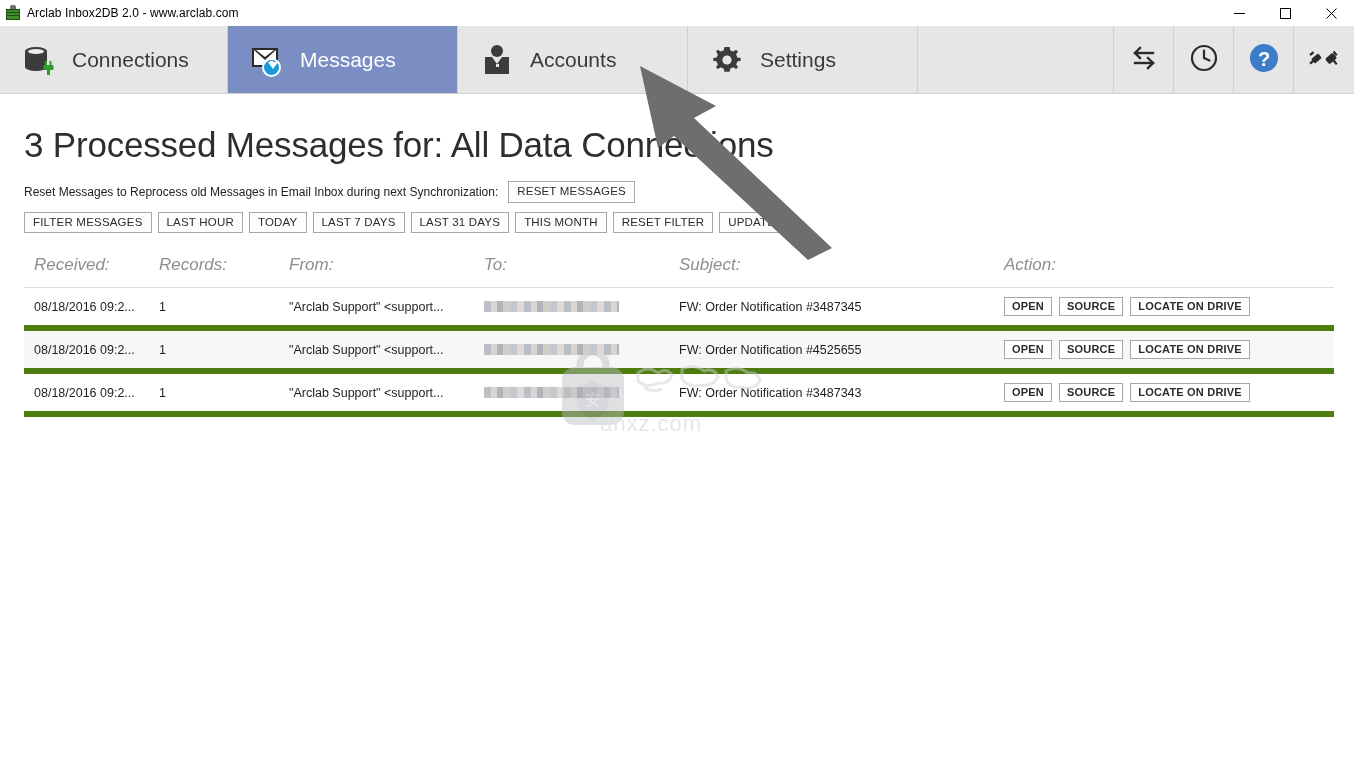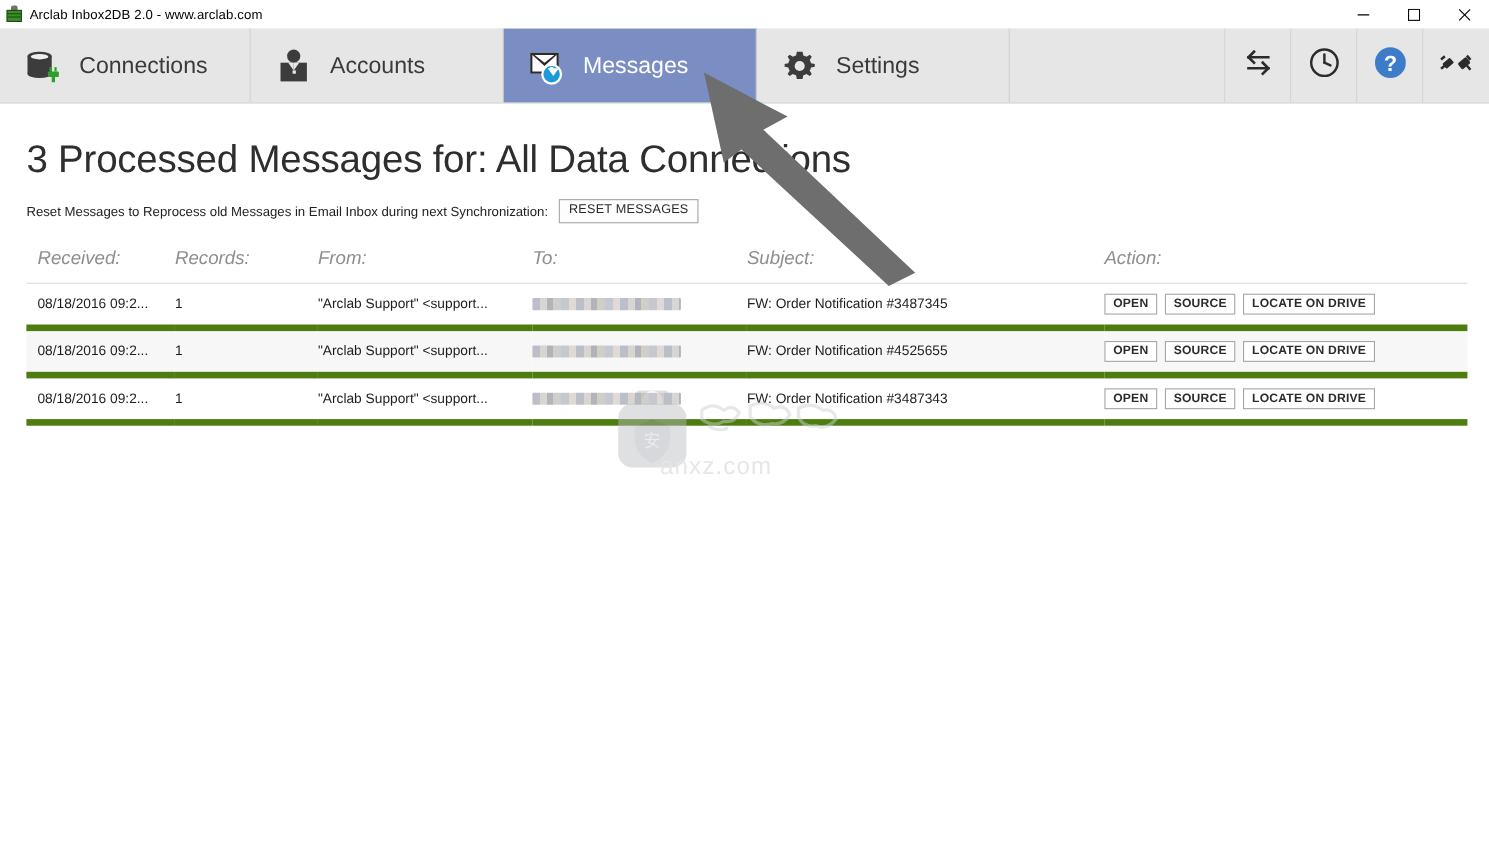--- a/index.html
+++ b/index.html
@@ -392,41 +392,41 @@
       <svg class="plug" viewBox="0 0 11 14">
         <rect x="2" y="0" width="2" height="4" fill="#2f9e2f"></rect>
         <rect x="6.5" y="0" width="2" height="4" fill="#2f9e2f"></rect>
         <rect x="0.5" y="4" width="10" height="5" rx="1" fill="#2f9e2f"></rect>
         <rect x="4" y="9" width="3" height="5" fill="#2f9e2f"></rect>
       </svg>
     </div>
     <div class="tab-label">Connections</div>
   </div>
 
-  <div class="tab tab-w-accounts">
-    <div class="tab-icon ic-person">
-      <div class="head"></div>
-      <div class="body"></div>
-      <div class="collar-l"></div>
-      <div class="collar-r"></div>
-      <div class="tie"></div>
-    </div>
-    <div class="tab-label">Accounts</div>
-  </div>
-
   <div class="tab tab-w-messages active">
     <div class="tab-icon ic-mail">
       <div class="env"></div>
       <div class="flap"></div>
       <div class="flap-in"></div>
       <div class="badge"></div>
       <div class="badge-stem"></div>
       <div class="badge-arrow"></div>
     </div>
     <div class="tab-label">Messages</div>
+  </div>
+
+  <div class="tab tab-w-accounts">
+    <div class="tab-icon ic-person">
+      <div class="head"></div>
+      <div class="body"></div>
+      <div class="collar-l"></div>
+      <div class="collar-r"></div>
+      <div class="tie"></div>
+    </div>
+    <div class="tab-label">Accounts</div>
   </div>
 
   <div class="tab tab-w-settings">
     <div class="tab-icon">
       <svg width="34" height="34" viewBox="0 0 34 34">
         <g fill="#3c3c3c">
           <path d="M17 4 l2.6 0 0.7 3.4 a9.9 9.9 0 0 1 2.9 1.2 l2.9-1.9 1.9 1.9 -1.9 2.9 a9.9 9.9 0 0 1 1.2 2.9 l3.4 0.7 0 2.6 -3.4 0.7 a9.9 9.9 0 0 1 -1.2 2.9 l1.9 2.9 -1.9 1.9 -2.9-1.9 a9.9 9.9 0 0 1 -2.9 1.2 l-0.7 3.4 -2.6 0 -2.6 0 -0.7-3.4 a9.9 9.9 0 0 1 -2.9-1.2 l-2.9 1.9 -1.9-1.9 1.9-2.9 a9.9 9.9 0 0 1 -1.2-2.9 l-3.4-0.7 0-2.6 3.4-0.7 a9.9 9.9 0 0 1 1.2-2.9 l-1.9-2.9 1.9-1.9 2.9 1.9 a9.9 9.9 0 0 1 2.9-1.2 l0.7-3.4 z"></path>
         </g>
         <circle cx="17" cy="17" r="4.6" fill="#e6e6e6"></circle>
       </svg>
@@ -487,20 +487,30 @@
 <div class="content">
 
   <div class="page-title">3 Processed Messages for: All Data Connections</div>
 
   <div class="reset-row">
     <span class="reset-label">Reset Messages to Reprocess old Messages in Email Inbox during next Synchronization:</span>
     <button class="btn-sm">RESET MESSAGES</button>
   </div>
 
 
+  <div class="filter-row">
+    <button class="btn-sm">FILTER MESSAGES</button>
+    <button class="btn-sm">LAST HOUR</button>
+    <button class="btn-sm">TODAY</button>
+    <button class="btn-sm">LAST 7 DAYS</button>
+    <button class="btn-sm">LAST 31 DAYS</button>
+    <button class="btn-sm">THIS MONTH</button>
+    <button class="btn-sm">RESET FILTER</button>
+    <button class="btn-sm">UPDATE</button>
+  </div>
 
   <table class="tbl">
     <thead>
       <tr>
         <th class="c-received">Received:</th>
         <th class="c-records">Records:</th>
         <th class="c-from">From:</th>
         <th class="c-to">To:</th>
         <th class="c-subject">Subject:</th>
         <th class="c-action">Action:</th>

